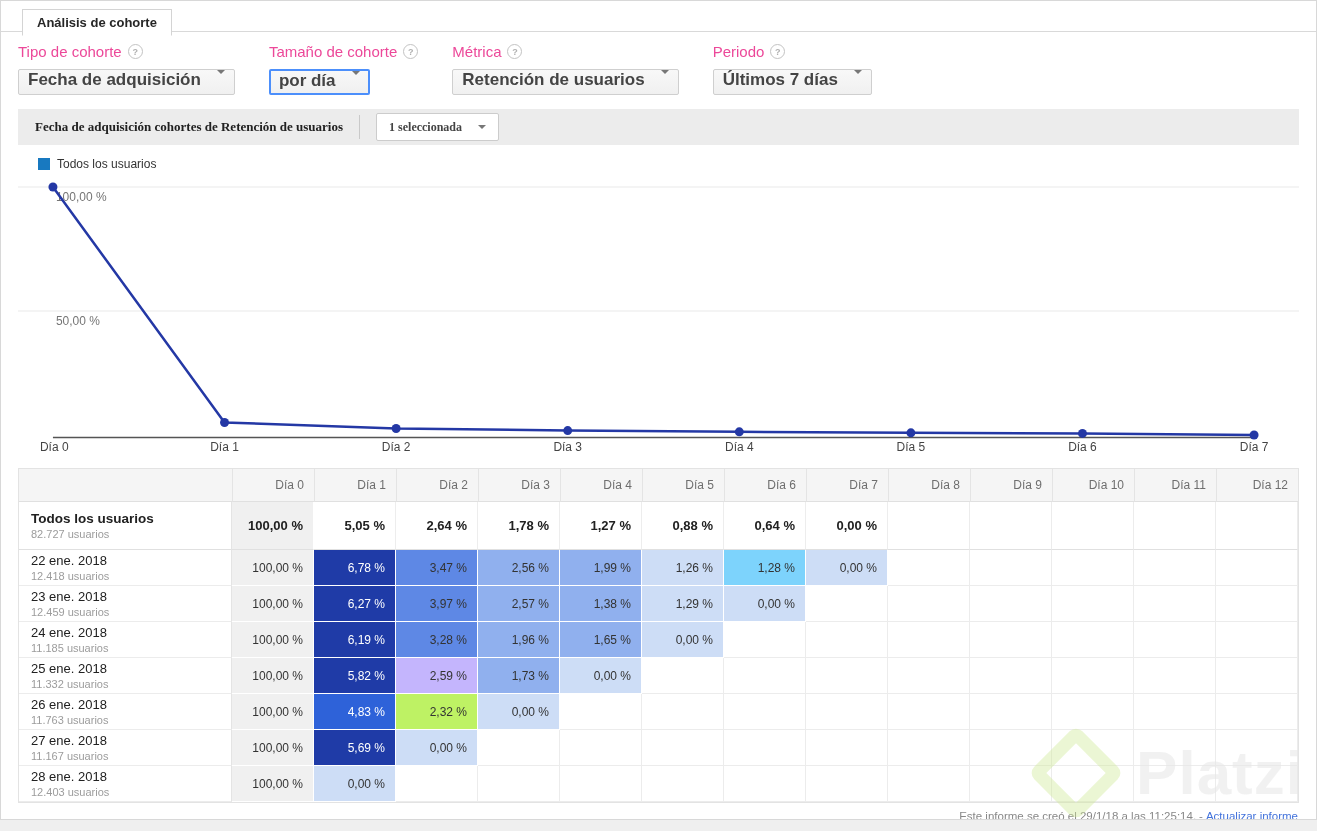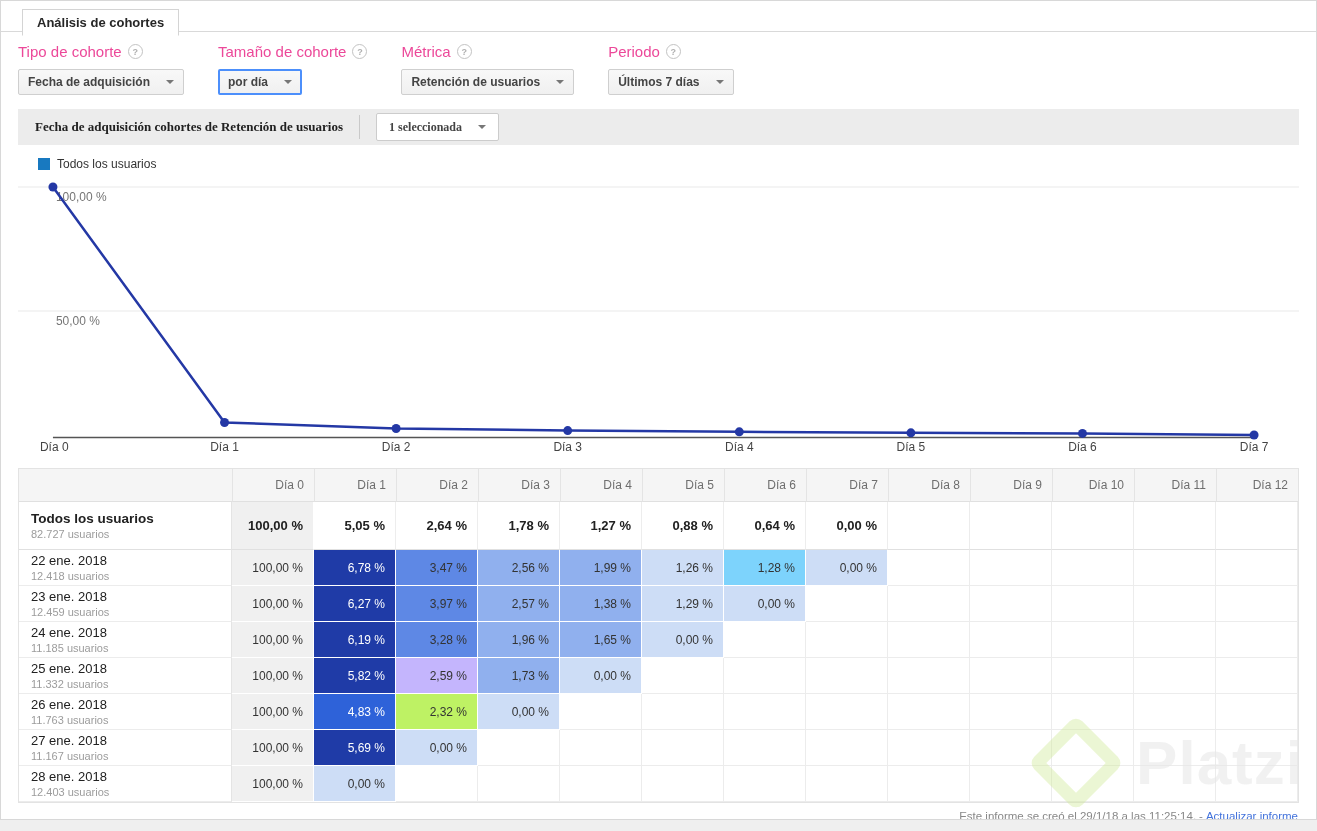--- a/index.html
+++ b/index.html
@@ -10,23 +10,23 @@
   .tab{display:inline-flex;align-items:center;height:25px;margin-top:7px;position:relative;top:1px;
        background:#fff;border:1px solid #d4d4d4;border-bottom:1px solid #fff;
        padding:0 14px;font-size:13px;font-weight:700;color:#262626;cursor:pointer;}
   
   .filters{display:flex;padding:11px 0 14px 17px;}
   .fgroup{margin-right:34px;}
   .flabel-row{display:flex;align-items:center;margin-bottom:9px;}
   .flabel{font-size:15px;color:#ec4899;margin-right:6px;}
   .help{width:13px;height:13px;border:1px solid #c3c3c3;border-radius:50%;color:#b0b0b0;
         font-size:9px;font-weight:700;display:inline-flex;align-items:center;justify-content:center;cursor:pointer;}
-  .fbtn{display:inline-flex;align-items:center;box-sizing:border-box;height:26px;padding:0 9px;
+  .fbtn{display:inline-flex;box-sizing:border-box;height:26px;padding:0 9px;
         background:linear-gradient(#f8f8f8,#f0f0f0);border:1px solid #cfcfcf;border-radius:2px;
-        font-size:12px;font-weight:700;color:#444;cursor:pointer;}
+        font-size:17px;font-weight:700;color:#444;cursor:pointer;}
   .fbtn.hl{border:2px solid #4c8ffb;padding:0 8px;}
   .caret{width:0;height:0;border-left:4px solid transparent;border-right:4px solid transparent;
          border-top:4px solid #777;margin-left:16px;}
   
   .panel-header{margin:0 17px;height:36px;background:#ececec;display:flex;align-items:center;padding-left:17px;box-sizing:border-box;font-family:Liberation Serif, serif;}
   .panel-title{font-size:13px;font-weight:700;color:#212121;}
   .vdivider{width:1px;height:24px;background:#c9c9c9;margin:0 16px;}
   .selbtn{display:inline-flex;align-items:center;height:26px;padding:0 12px;background:#fff;
           border:1px solid #ccc;border-radius:2px;font-size:12px;font-weight:700;color:#444;cursor:pointer;}
   
@@ -57,34 +57,34 @@
   tr.total td.lbl{border-bottom:1px solid #e0e0e0;}
   tr.total td.empty{border-bottom:1px solid #e0e0e0;}
   td.totalv{background:#fff;border-right:1px solid #ededed;}
   td.heat{border-right:1px solid #fff;border-bottom:1px solid #fff;}
   td.empty{background:#fff;border-right:1px solid #ececec;border-bottom:1px solid #ececec;}
   
   .footer-note{text-align:right;padding:7px 18px 0 0;font-size:11.5px;color:#888;}
   .footer-note .sep{margin:0 3px;}
   .footer-note a{color:#4272db;text-decoration:none;cursor:pointer;}
   
-  .watermark{position:absolute;right:12px;bottom:22px;display:flex;align-items:center;
+  .watermark{position:absolute;right:12px;bottom:12px;display:flex;align-items:center;
              pointer-events:none;opacity:.55;}
   .wm-diamond{width:42px;height:42px;border:13px solid #cfe896;border-radius:9px;
               transform:rotate(45deg);margin-right:26px;opacity:.75;}
   .wm-text{font-size:62px;font-weight:700;color:#e7e7e7;letter-spacing:1px;line-height:1;}
 </style>
 </head>
 <body>
 
 <div class="card">
 
   <div class="tabbar">
     <div class="tab">
-      <span>Análisis de cohortes</span>
+      <span>Análisis de cohorte</span>
     </div>
   </div>
 
   <div class="filters">
     <div class="fgroup">
       <div class="flabel-row">
         <span class="flabel">Tipo de cohorte</span>
         <span class="help">?</span>
       </div>
       <div class="fbtn" id="fbtn0">

